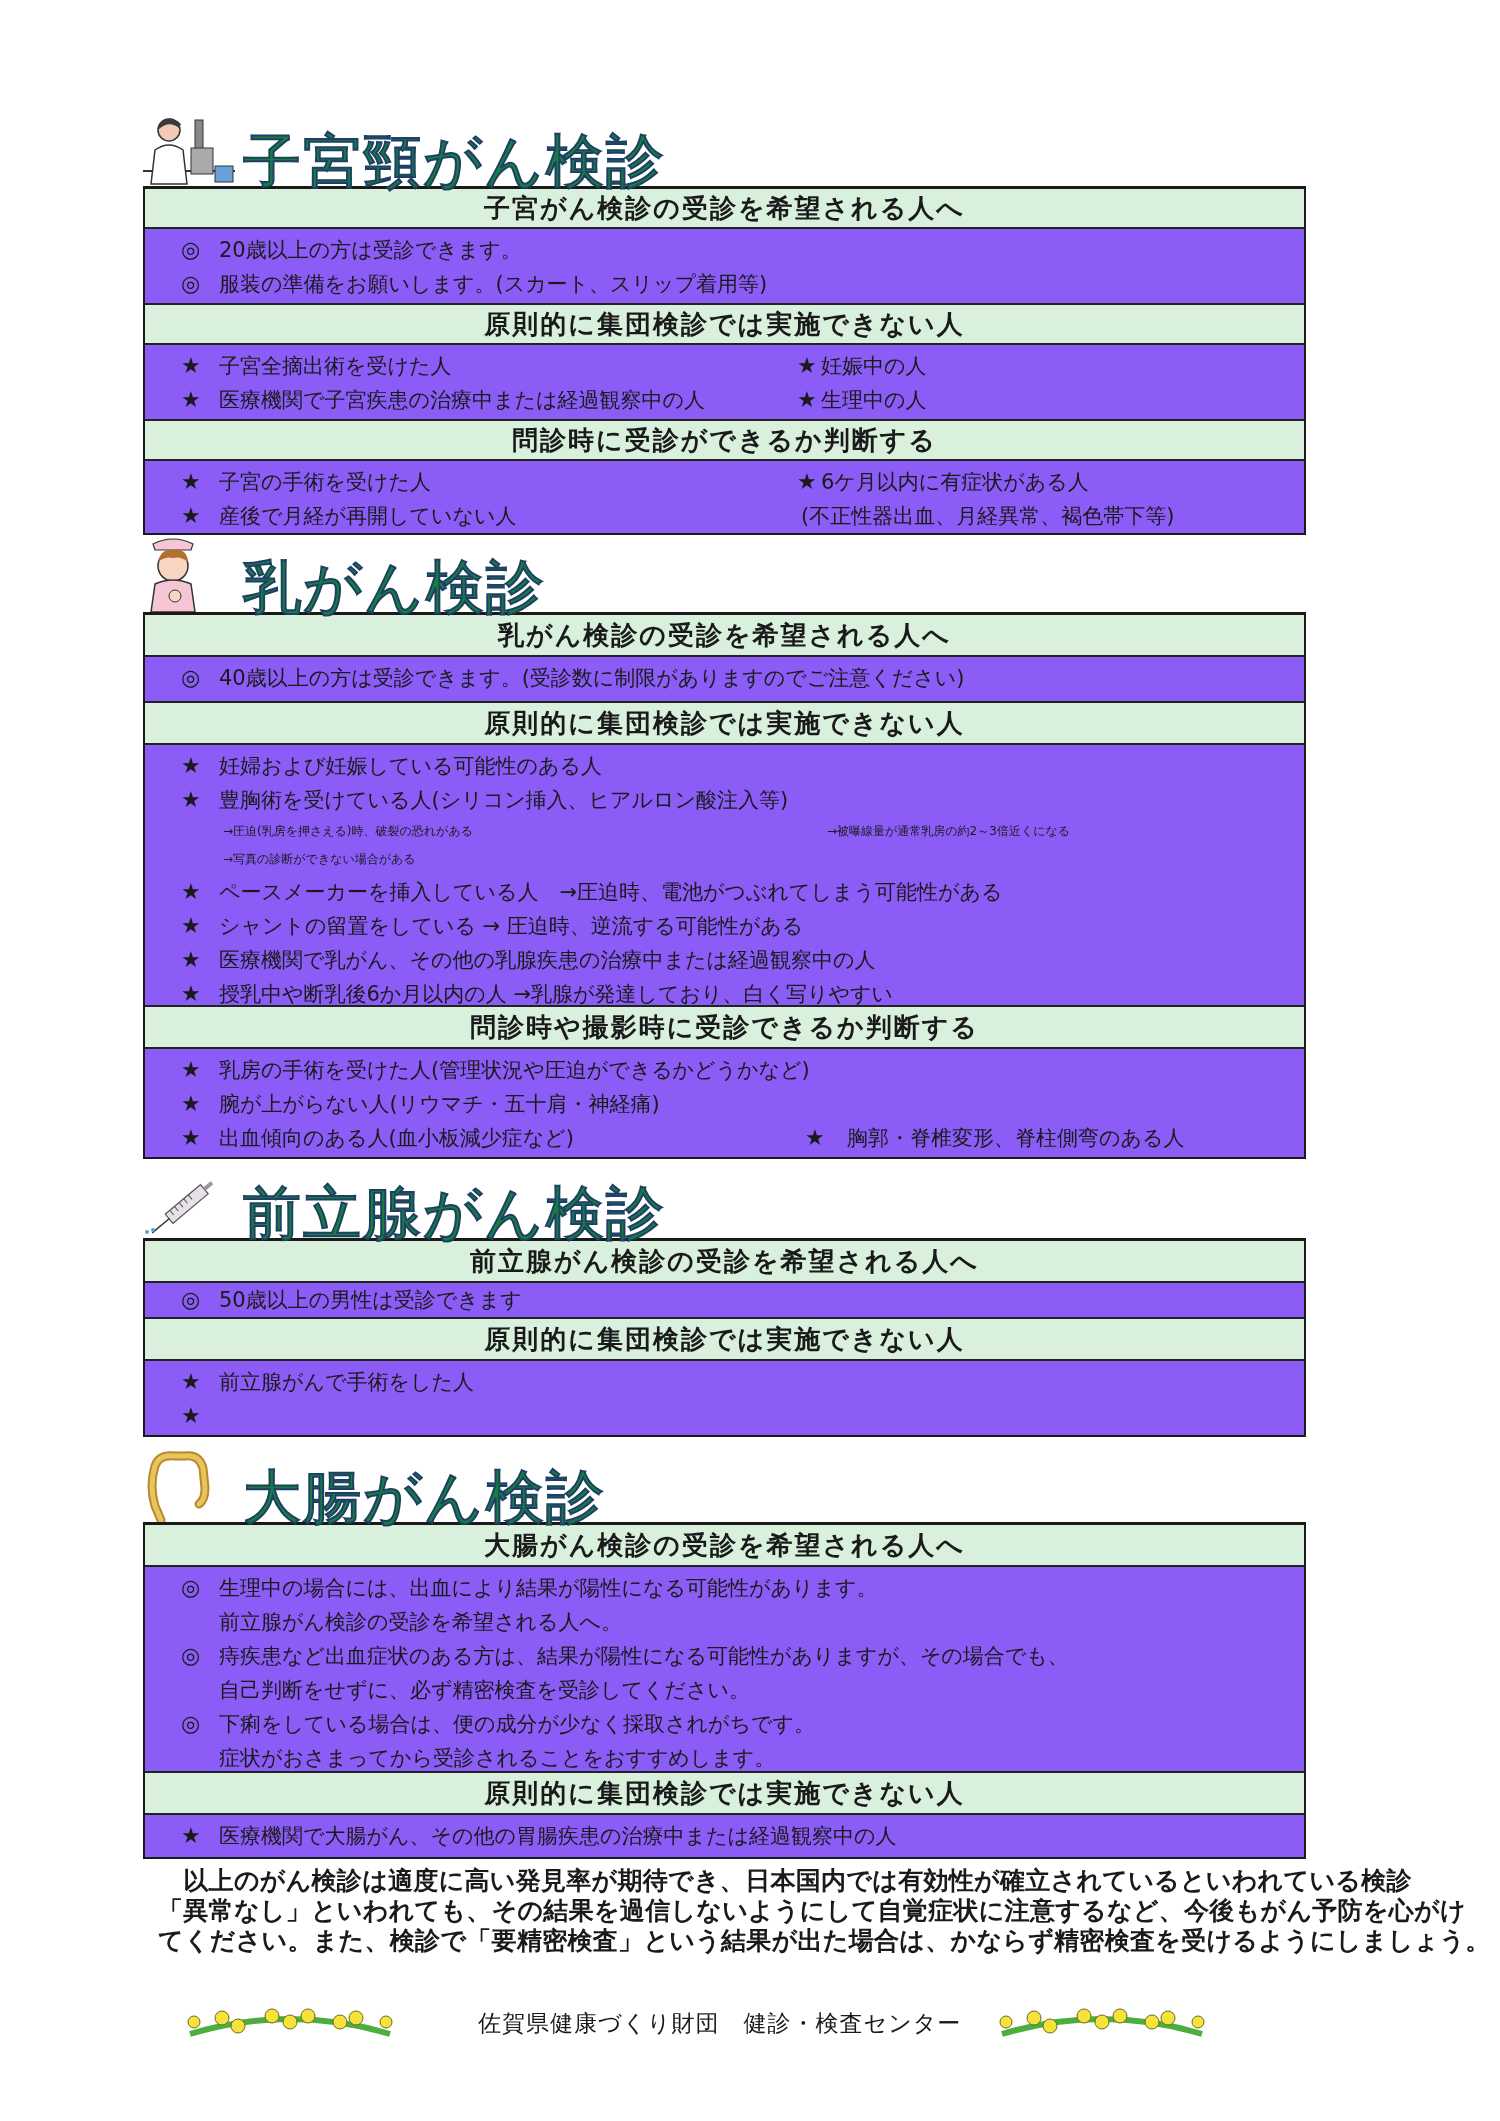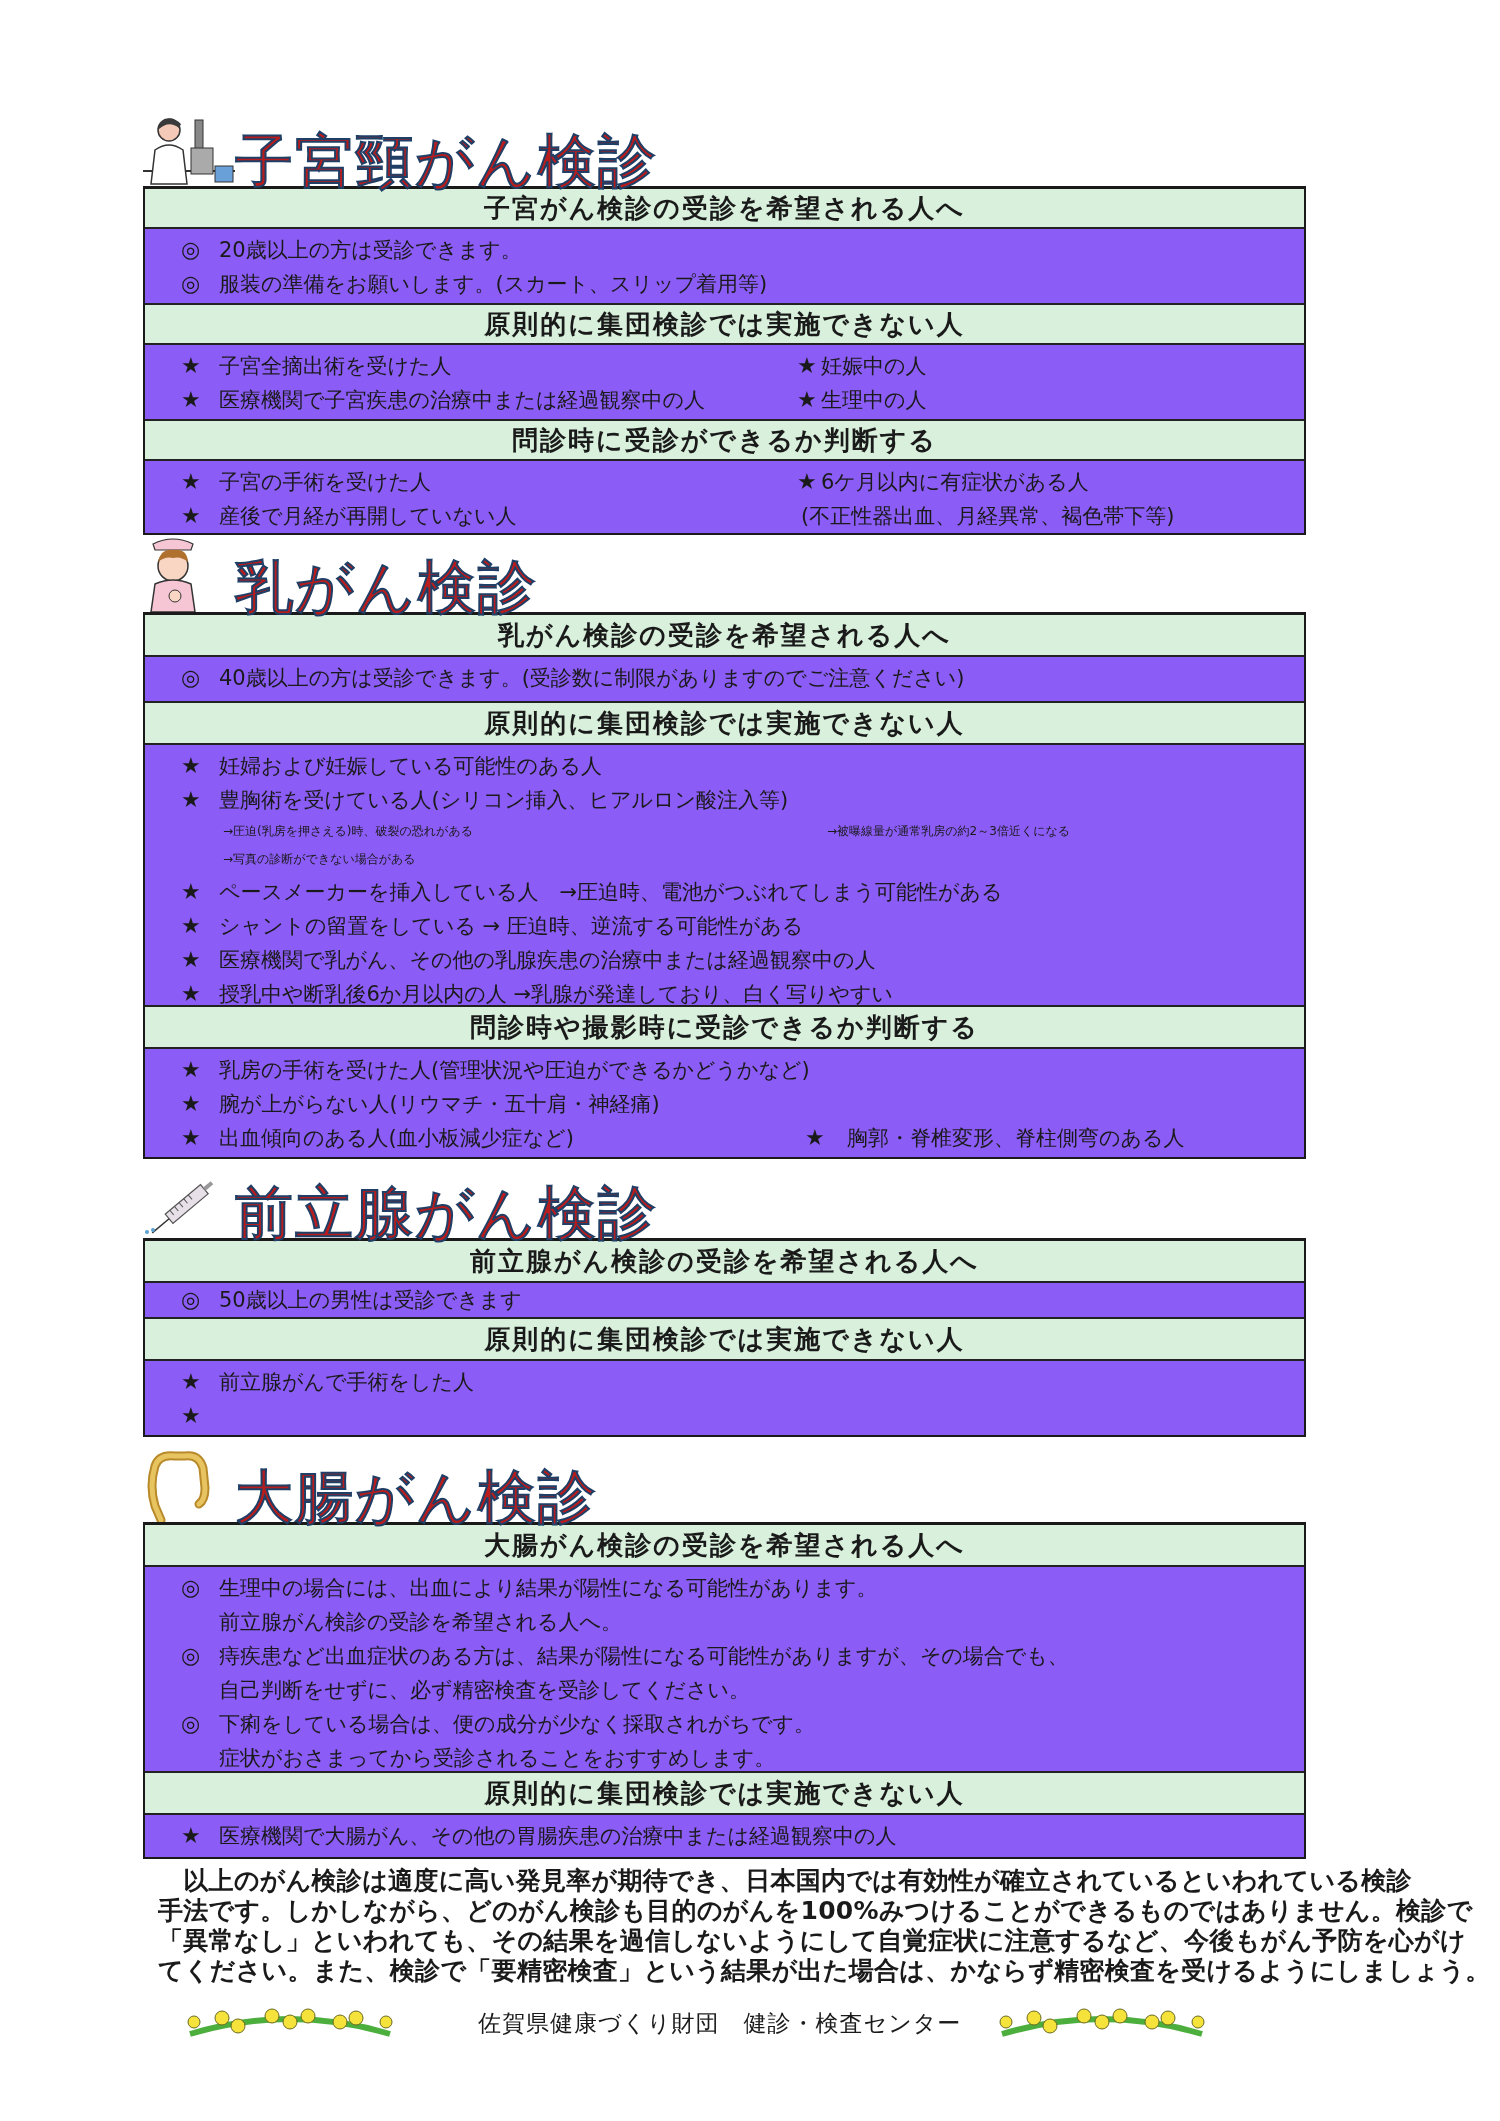--- a/index.html
+++ b/index.html
@@ -1,22 +1,22 @@
 <!DOCTYPE html>
 <html><head>
 <meta charset="utf-8">
 <style>
   html, body { margin:0; padding:0; background:#ffffff; }
   body { width:1500px; height:2121px; position:relative; overflow:hidden;
          font-family:"DejaVu Sans", sans-serif; color:#1a1a1a; }
   .section { position:absolute; left:143px; width:1163px; }
   .title-row { position:relative; height:78px; }
   .title-icon { position:absolute; left:-2px; bottom:0; width:96px; height:76px; }
-  .title-text { position:absolute; left:92px; bottom:-4px; font-size:58px; letter-spacing:2px;
-                color:#b91c1c; -webkit-text-stroke:2px #1f3f66; font-weight:normal;
+  .title-text { position:absolute; left:100px; bottom:-4px; font-size:58px; letter-spacing:2px;
+                color:#15803d; -webkit-text-stroke:2px #1f3f66; font-weight:normal;
                 font-family:"DejaVu Sans", sans-serif; line-height:1; }
   .table { border:2px solid #1a1a1a; border-top:3px solid #1a1a1a; background:#8b5cf6; }
   .band { background:#d8f0dc; height:38px; display:flex; align-items:center; justify-content:center;
           border-top:2px solid #222; border-bottom:2px solid #222;
           font-size:26px; font-weight:bold; letter-spacing:2px; color:#1a1a1a; }
   .band:first-child { border-top:none; }
   .rows { padding:4px 0 4px 0; }
   .row { position:relative; height:34px; font-size:21px; line-height:34px; padding-left:40px; }
   .row .mark { position:absolute; left:36px; top:0; font-size:22px; }
   .row .txt { position:absolute; left:74px; top:0; white-space:nowrap; }
@@ -240,21 +240,20 @@
       <div class="row">
         <span class="mark">★</span>
         <span class="txt">医療機関で大腸がん、その他の胃腸疾患の治療中または経過観察中の人</span>
       </div>
     </div>
   </div>
 </div>
 
 <div class="paragraph">
   <p>　以上のがん検診は適度に高い発見率が期待でき、日本国内では有効性が確立されているといわれている検診</p>
-  <p>手法です。しかしながら、どのがん検診も目的のがんを100%みつけることができるものではありません。検診で</p>
   <p>「異常なし」といわれても、その結果を過信しないようにして自覚症状に注意するなど、今後もがん予防を心がけ</p>
   <p>てください。また、検診で「要精密検査」という結果が出た場合は、かならず精密検査を受けるようにしましょう。</p>
 </div>
 
 <div class="footer">
   <svg class="flower-deco" style="left:180px;" viewBox="0 0 220 36">
     <path d="M10 30 Q110 0 210 30" fill="none" stroke="#4cae3c" stroke-width="6"></path>
     <g fill="#f5e23a" stroke="#6a6a20" stroke-width="1">
       <circle cx="14" cy="18" r="6"></circle>
         <circle cx="42" cy="14" r="7"></circle>

